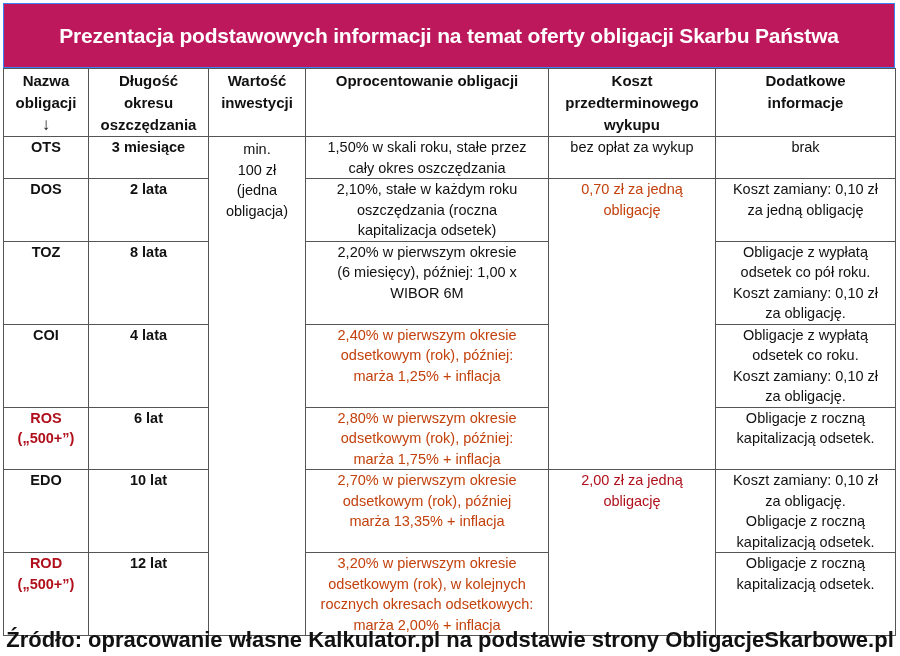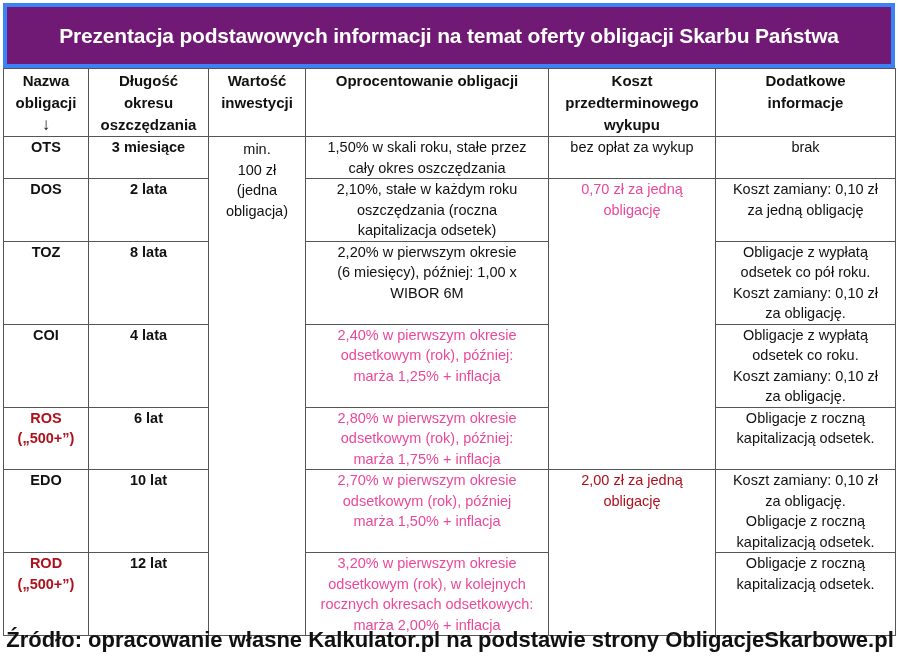--- a/index.html
+++ b/index.html
@@ -5,27 +5,27 @@
     html, body { margin: 0; padding: 0; background: #ffffff; }
     body {
       width: 900px; height: 656px; position: relative; overflow: hidden;
       font-family: "Liberation Sans", "DejaVu Sans", sans-serif;
       color: #111111;
     }
     .frame {
       position: absolute; left: 3px; top: 3px; width: 892px;
     }
     .title-band {
-      background: #701a75;
+      background: #be185d;
       color: #ffffff;
       height: 65px;
       display: flex; flex-direction: column; align-items: center; justify-content: center;
       font-weight: bold; font-size: 21px; line-height: 29px;
       letter-spacing: -0.2px;
-      border: 4px solid #3b82f6;
+      border: 1px solid #3b82f6;
       box-sizing: border-box;
     }
     table.bonds {
       border-collapse: collapse;
       width: 892px;
       table-layout: fixed;
       font-size: 14.5px;
       line-height: 20.5px;
     }
     table.bonds th, table.bonds td {
@@ -36,21 +36,21 @@
       overflow: hidden;
     }
     table.bonds th {
       font-weight: bold;
       font-size: 15px;
       line-height: 22px;
       padding-top: 1px;
       height: 66px;
     }
     .bold { font-weight: bold; }
-    .green { color: #ec4899; }
+    .green { color: #c2410c; }
     .red { color: #b0101c; }
     .arrow { font-size: 17px; display: block; line-height: 22px; }
     .line { display: block; }
     .source {
       position: absolute; left: 0; top: 627px; width: 900px;
       text-align: center; font-weight: bold; font-size: 22px; line-height: 26px;
     }
     tr.r-ots td { height: 40px; }
     tr.r-dos td { height: 61px; margin-top: 28px; }
     tr.r-toz td { height: 80px; }
@@ -205,21 +205,21 @@
       </tr>
 
       <tr class="r-edo">
         <td class="bold">
           <span class="line">EDO</span>
         </td>
         <td class="bold">10 lat</td>
         <td class="green">
           <span class="line">2,70% w pierwszym okresie</span>
           <span class="line">odsetkowym (rok), później</span>
-          <span class="line">marża 1,50% + inflacja</span>
+          <span class="line">marża 13,35% + inflacja</span>
         </td>
         <td rowspan="2" class="red">
           <span class="line">2,00 zł za jedną</span>
           <span class="line">obligację</span>
         </td>
         <td>
           <span class="line">Koszt zamiany: 0,10 zł</span>
           <span class="line">za obligację.</span>
           <span class="line">Obligacje z roczną</span>
           <span class="line">kapitalizacją odsetek.</span>

